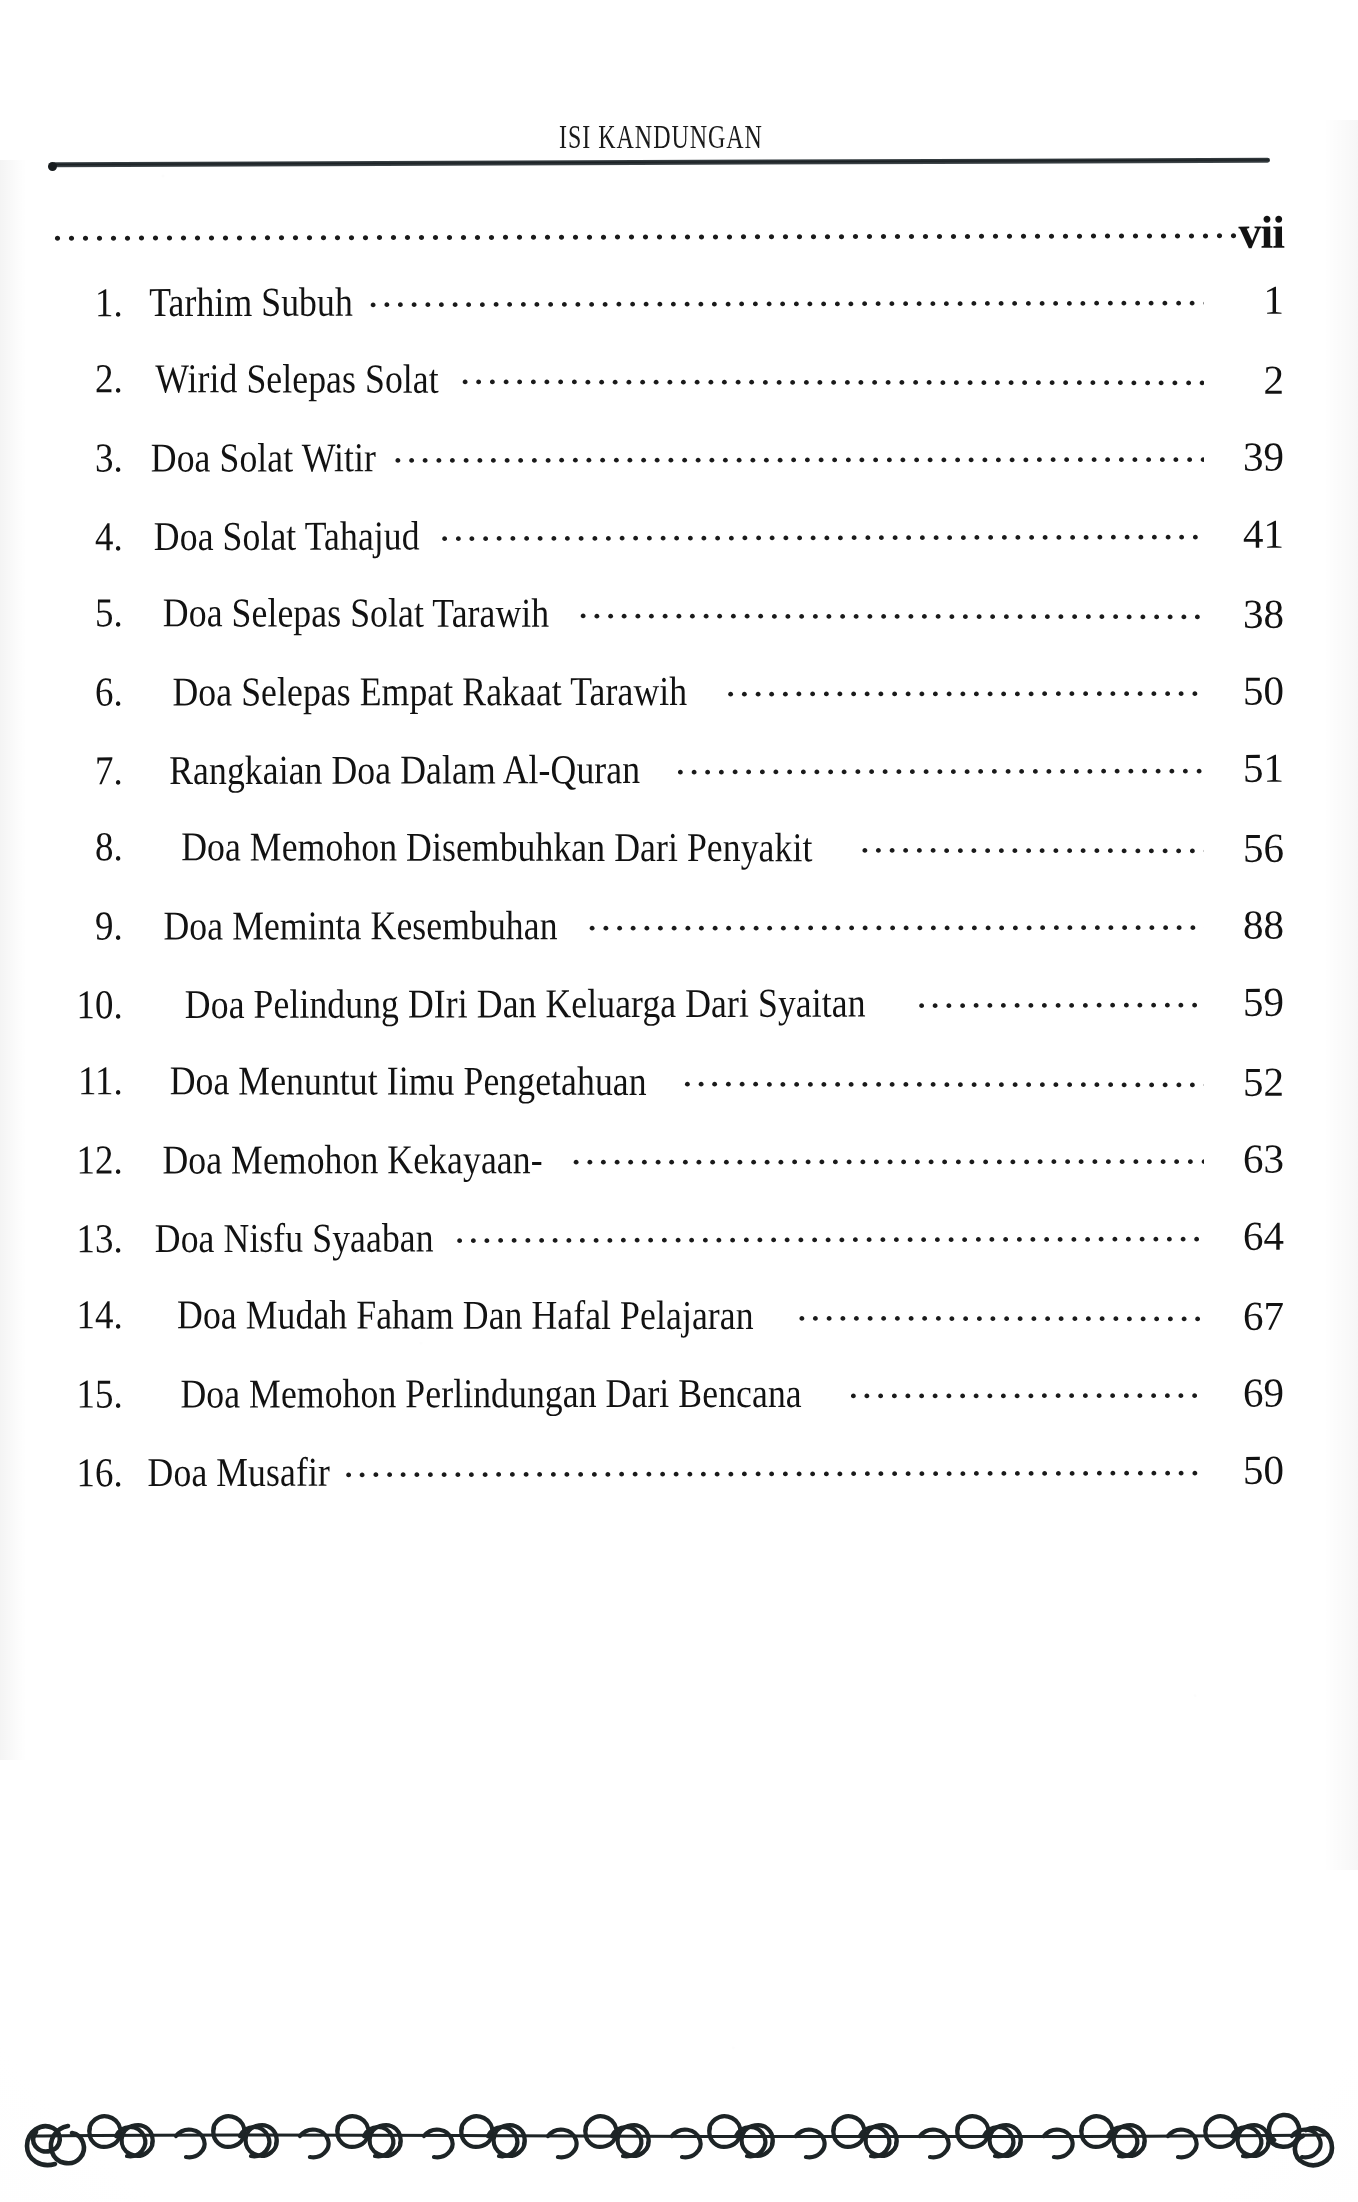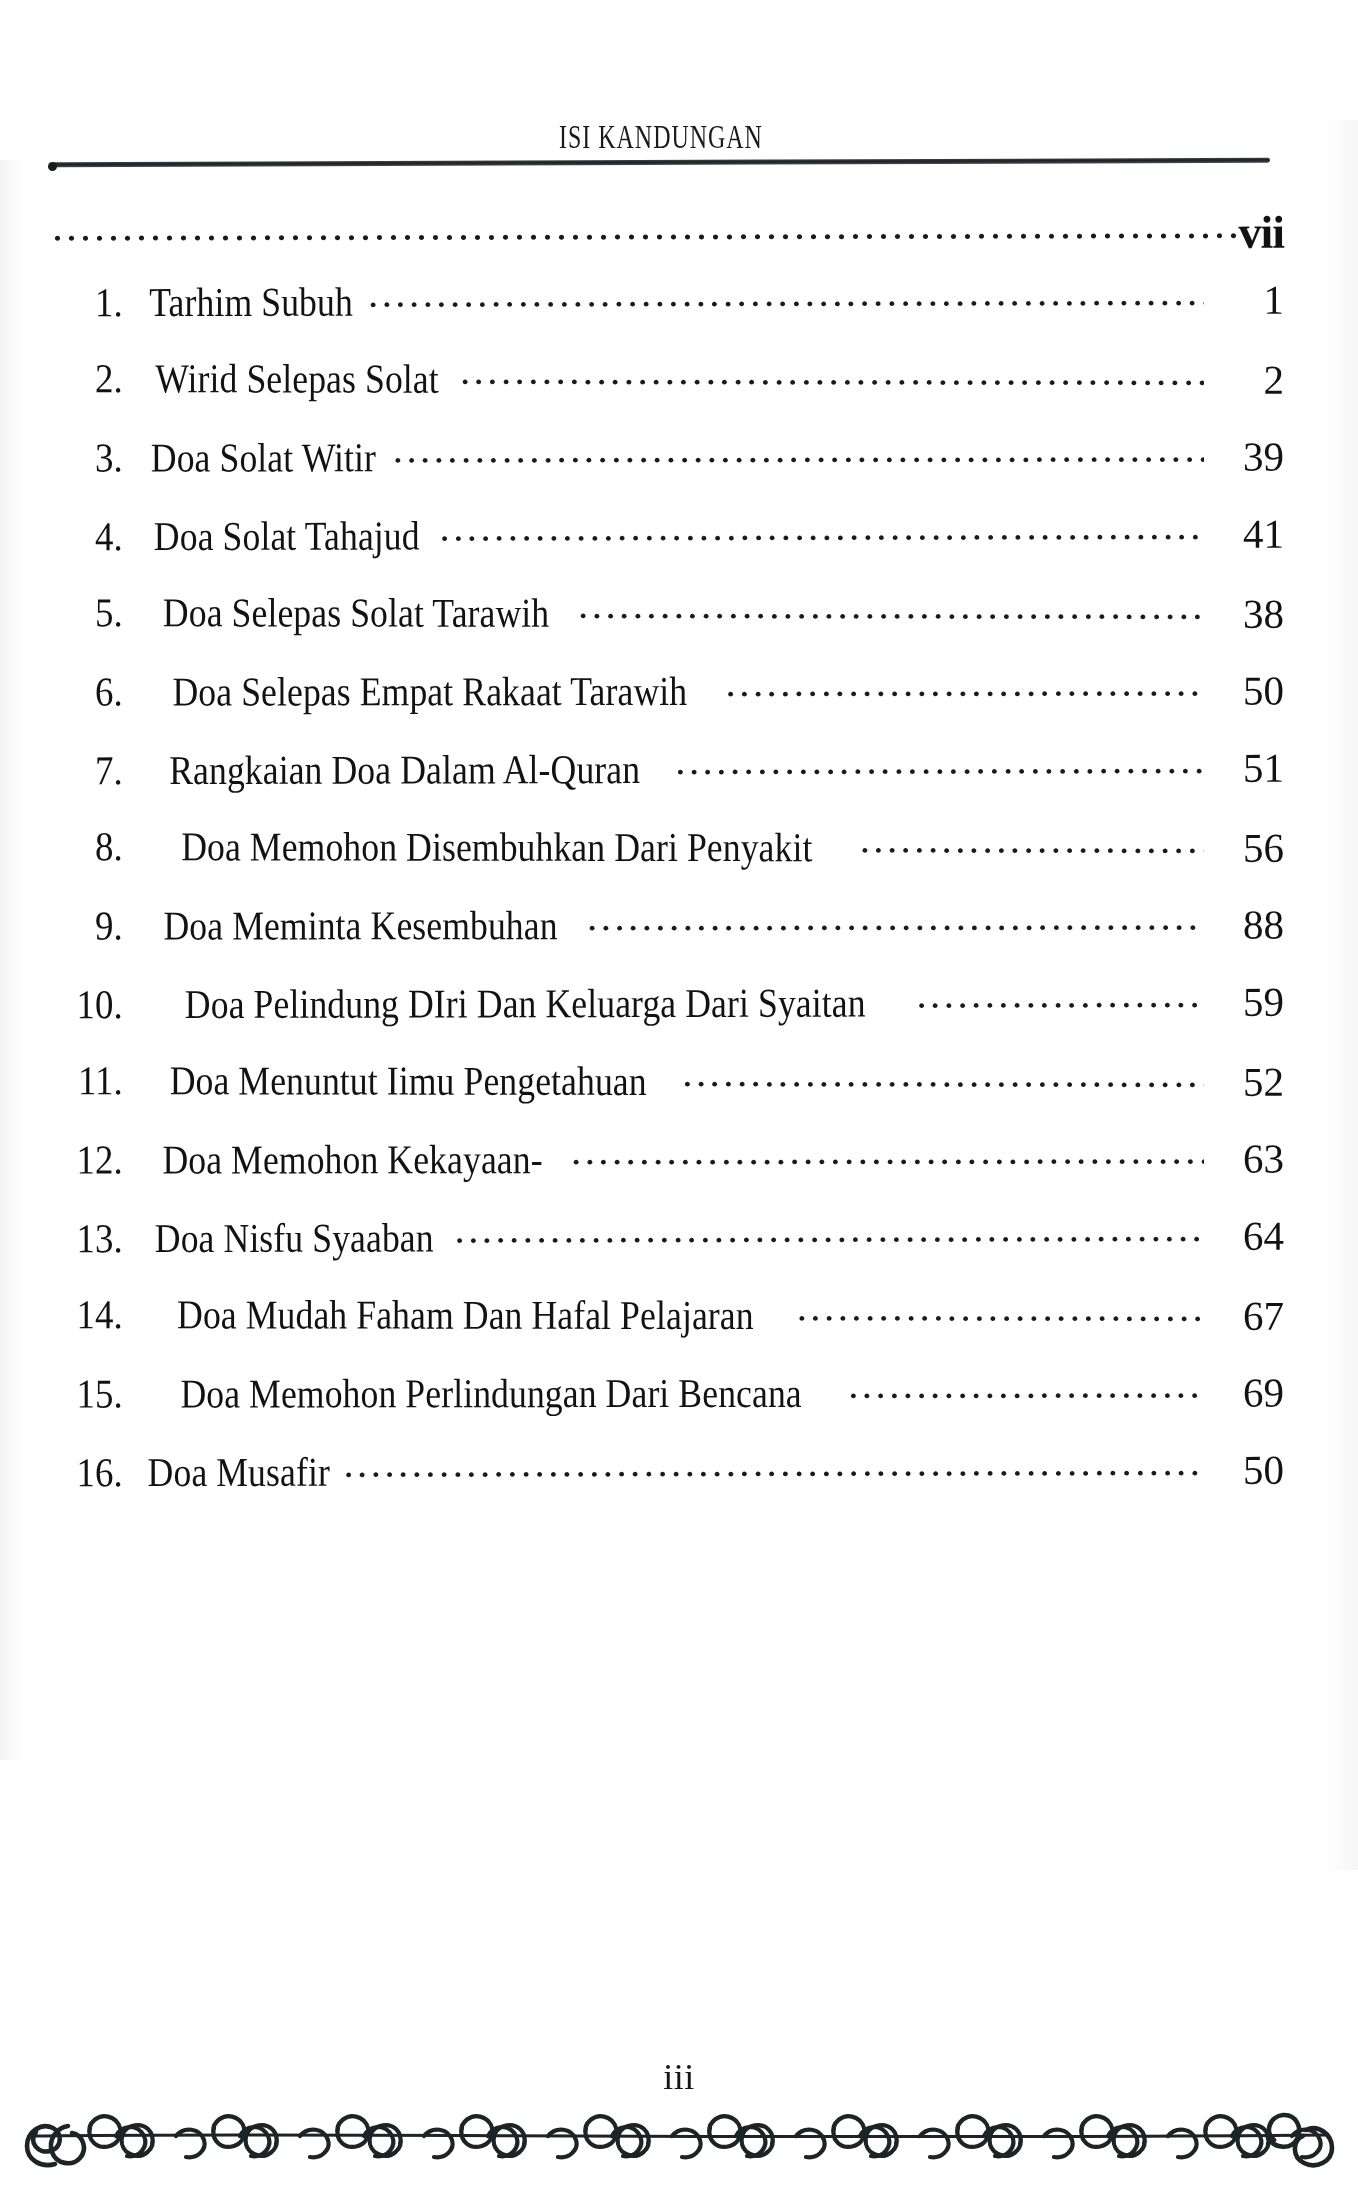--- a/index.html
+++ b/index.html
@@ -339,21 +339,20 @@
         </div>
         <div class="toc-row row-item sk1">
           <span class="toc-num">16.</span>
           <span class="toc-label">Doa Musafir</span>
           <span class="toc-leader"></span>
           <span class="toc-page">50</span>
         </div>
       </div>
   </div>
 
-  <div class="folio">iii</div>
 
   <div class="ornament">
     <svg viewBox="0 0 1330 86" preserveAspectRatio="none" aria-hidden="true">
       <g fill="none" stroke="#1d2426" stroke-width="4.2" stroke-linecap="round">
 
         <path d="M18,40 C300,36 700,44 1312,39" stroke-width="3"></path>
 
         <g id="orn-motifs">
             <path d="M74,40 c-4,-14 10,-24 22,-18 c12,6 11,24 -2,28 c-13,4 -23,-6 -20,-18 M100,40 c6,-12 22,-12 28,0 c5,11 -5,22 -17,20"></path>
             <path d="M136,40 c4,14 -10,24 -22,18 c-12,-6 -11,-24 2,-28 c13,-4 23,6 20,18 M160,40 c8,-10 24,-8 28,4 c3,10 -7,19 -18,17"></path>

